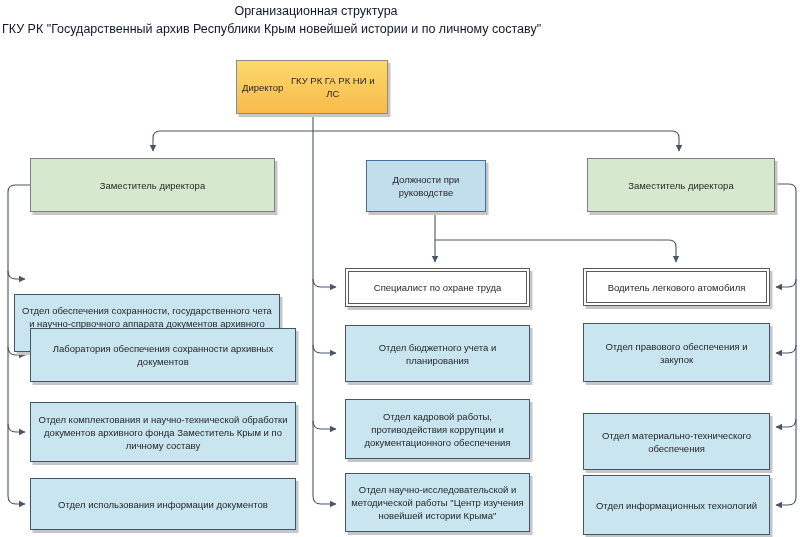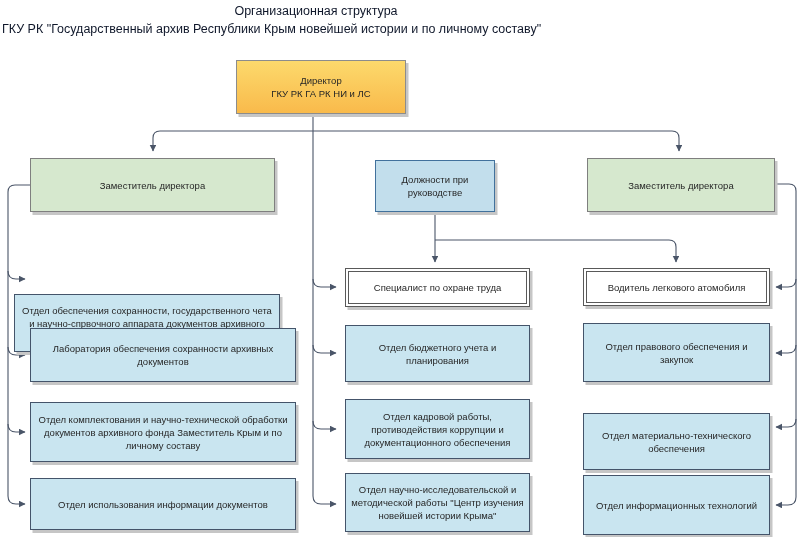--- a/index.html
+++ b/index.html
@@ -12,29 +12,29 @@
   .title.l2{left:2px;top:22px;}
   svg.connectors{position:absolute;left:0;top:0;z-index:1;}
   svg.connectors path.c{fill:none;stroke:var(--connector,#4A5568);stroke-width:1.1;}
   svg.connectors .arrhead{fill:var(--connector,#4A5568);}
   .box{
     position:absolute;z-index:2;display:flex;align-items:center;justify-content:center;
     text-align:center;font-size:9.5px;line-height:13px;padding:2px 5px;box-sizing:border-box;
     box-shadow:2.5px 3px 0 var(--shadow,#C6C6C6);
   }
   .box.director{
-    left:236px;top:60px;width:170px;height:54px;flex-direction:column;
+    left:236px;top:60px;width:152px;height:54px;flex-direction:row;
     background:linear-gradient(180deg,var(--director-top,#FCD96C),var(--director-bottom,#F9BA4B));
     border:1px solid var(--director-border,#8C8C8C);
   }
   .box.green{background:var(--green-fill,#D6E8CE);border:1px solid var(--green-border,#7F7F7F);}
   .box.deputy-left{left:30px;top:158px;width:245px;height:54px;}
   .box.deputy-right{left:587px;top:158px;width:188px;height:54px;}
   .box.hdr-blue{
-    left:375px;top:160px;width:120px;height:52px;
+    left:366px;top:160px;width:120px;height:52px;
     background:var(--header-blue-fill,#C2DEEC);border:1px solid var(--header-blue-border,#41719C);
   }
   .box.blue{background:var(--blue-fill,#C9E5F0);border:1px solid var(--unit-border,#44546A);}
   .box.white{background:var(--white-fill,#FFFFFF);border:1px solid var(--white-border,#595959);}
   .box.white::after{content:"";position:absolute;inset:2px;border:1px solid var(--white-border,#595959);pointer-events:none;}
   
   .b-l1{left:14px;top:250px;width:266px;height:58px;margin-top:44px;}
   .b-l2{left:30px;top:328px;width:266px;height:54px;}
   .b-l3{left:30px;top:402px;width:266px;height:60px;}
   .b-l4{left:30px;top:478px;width:266px;height:52px;}

